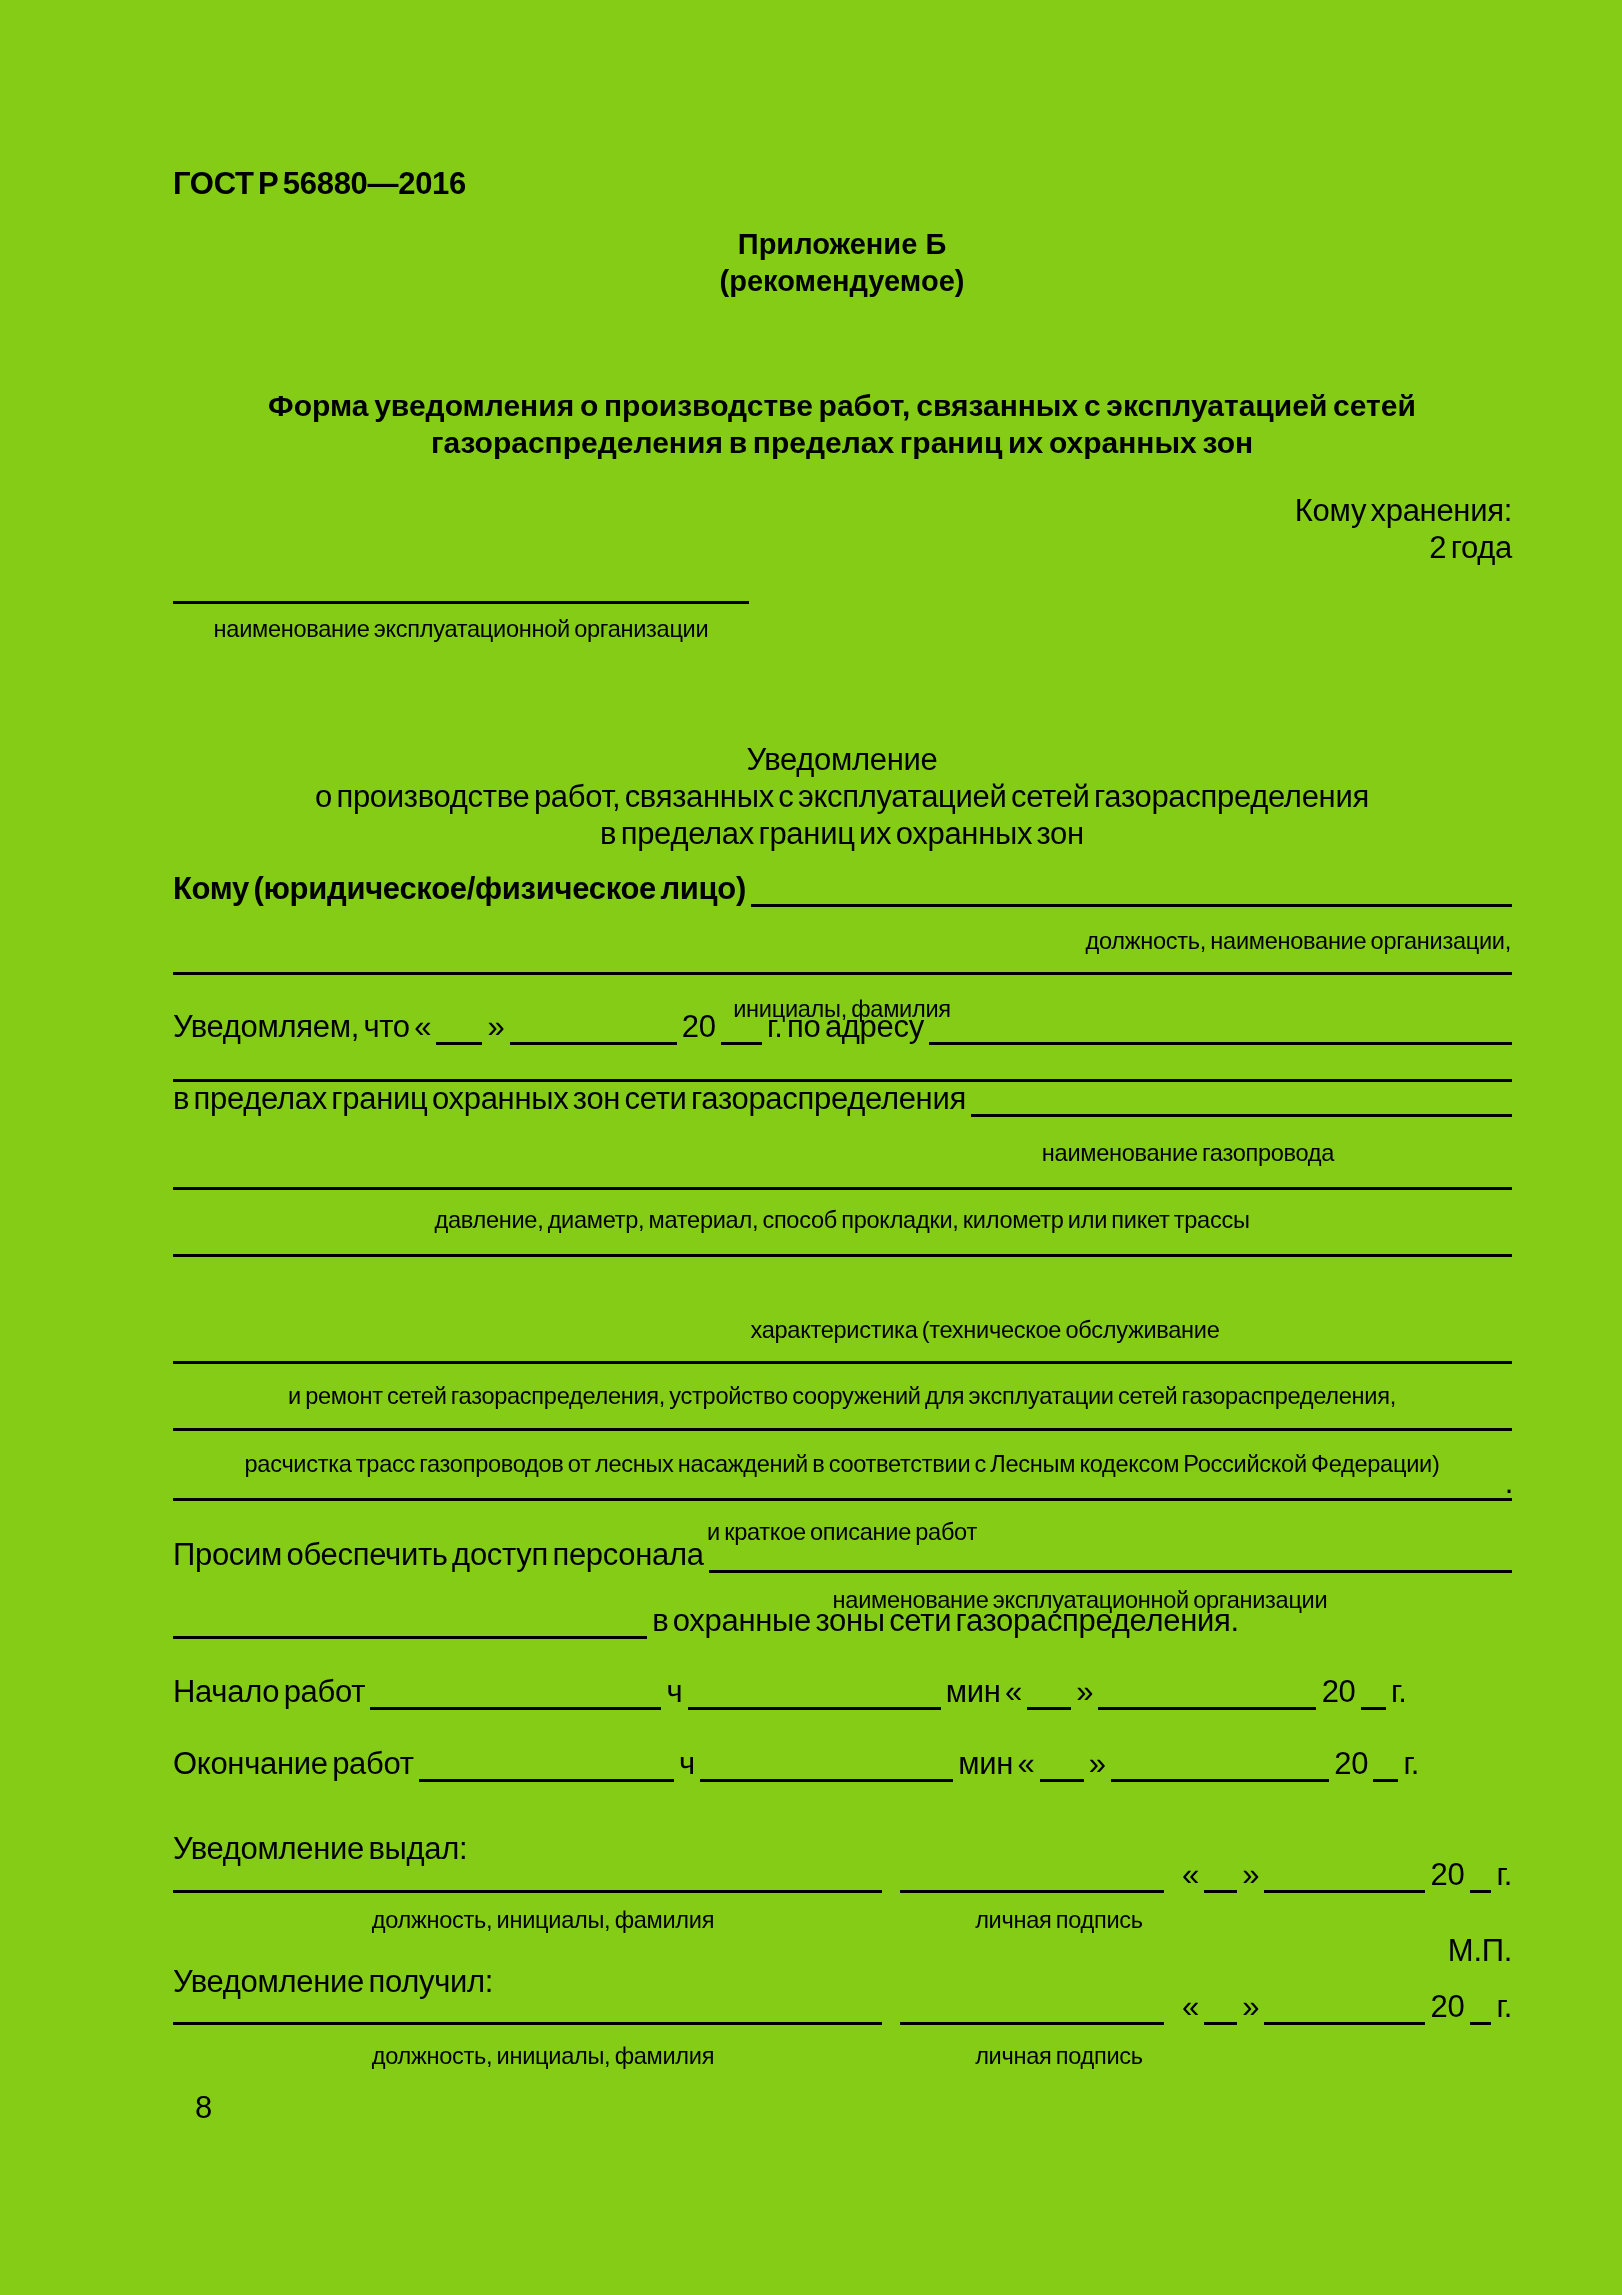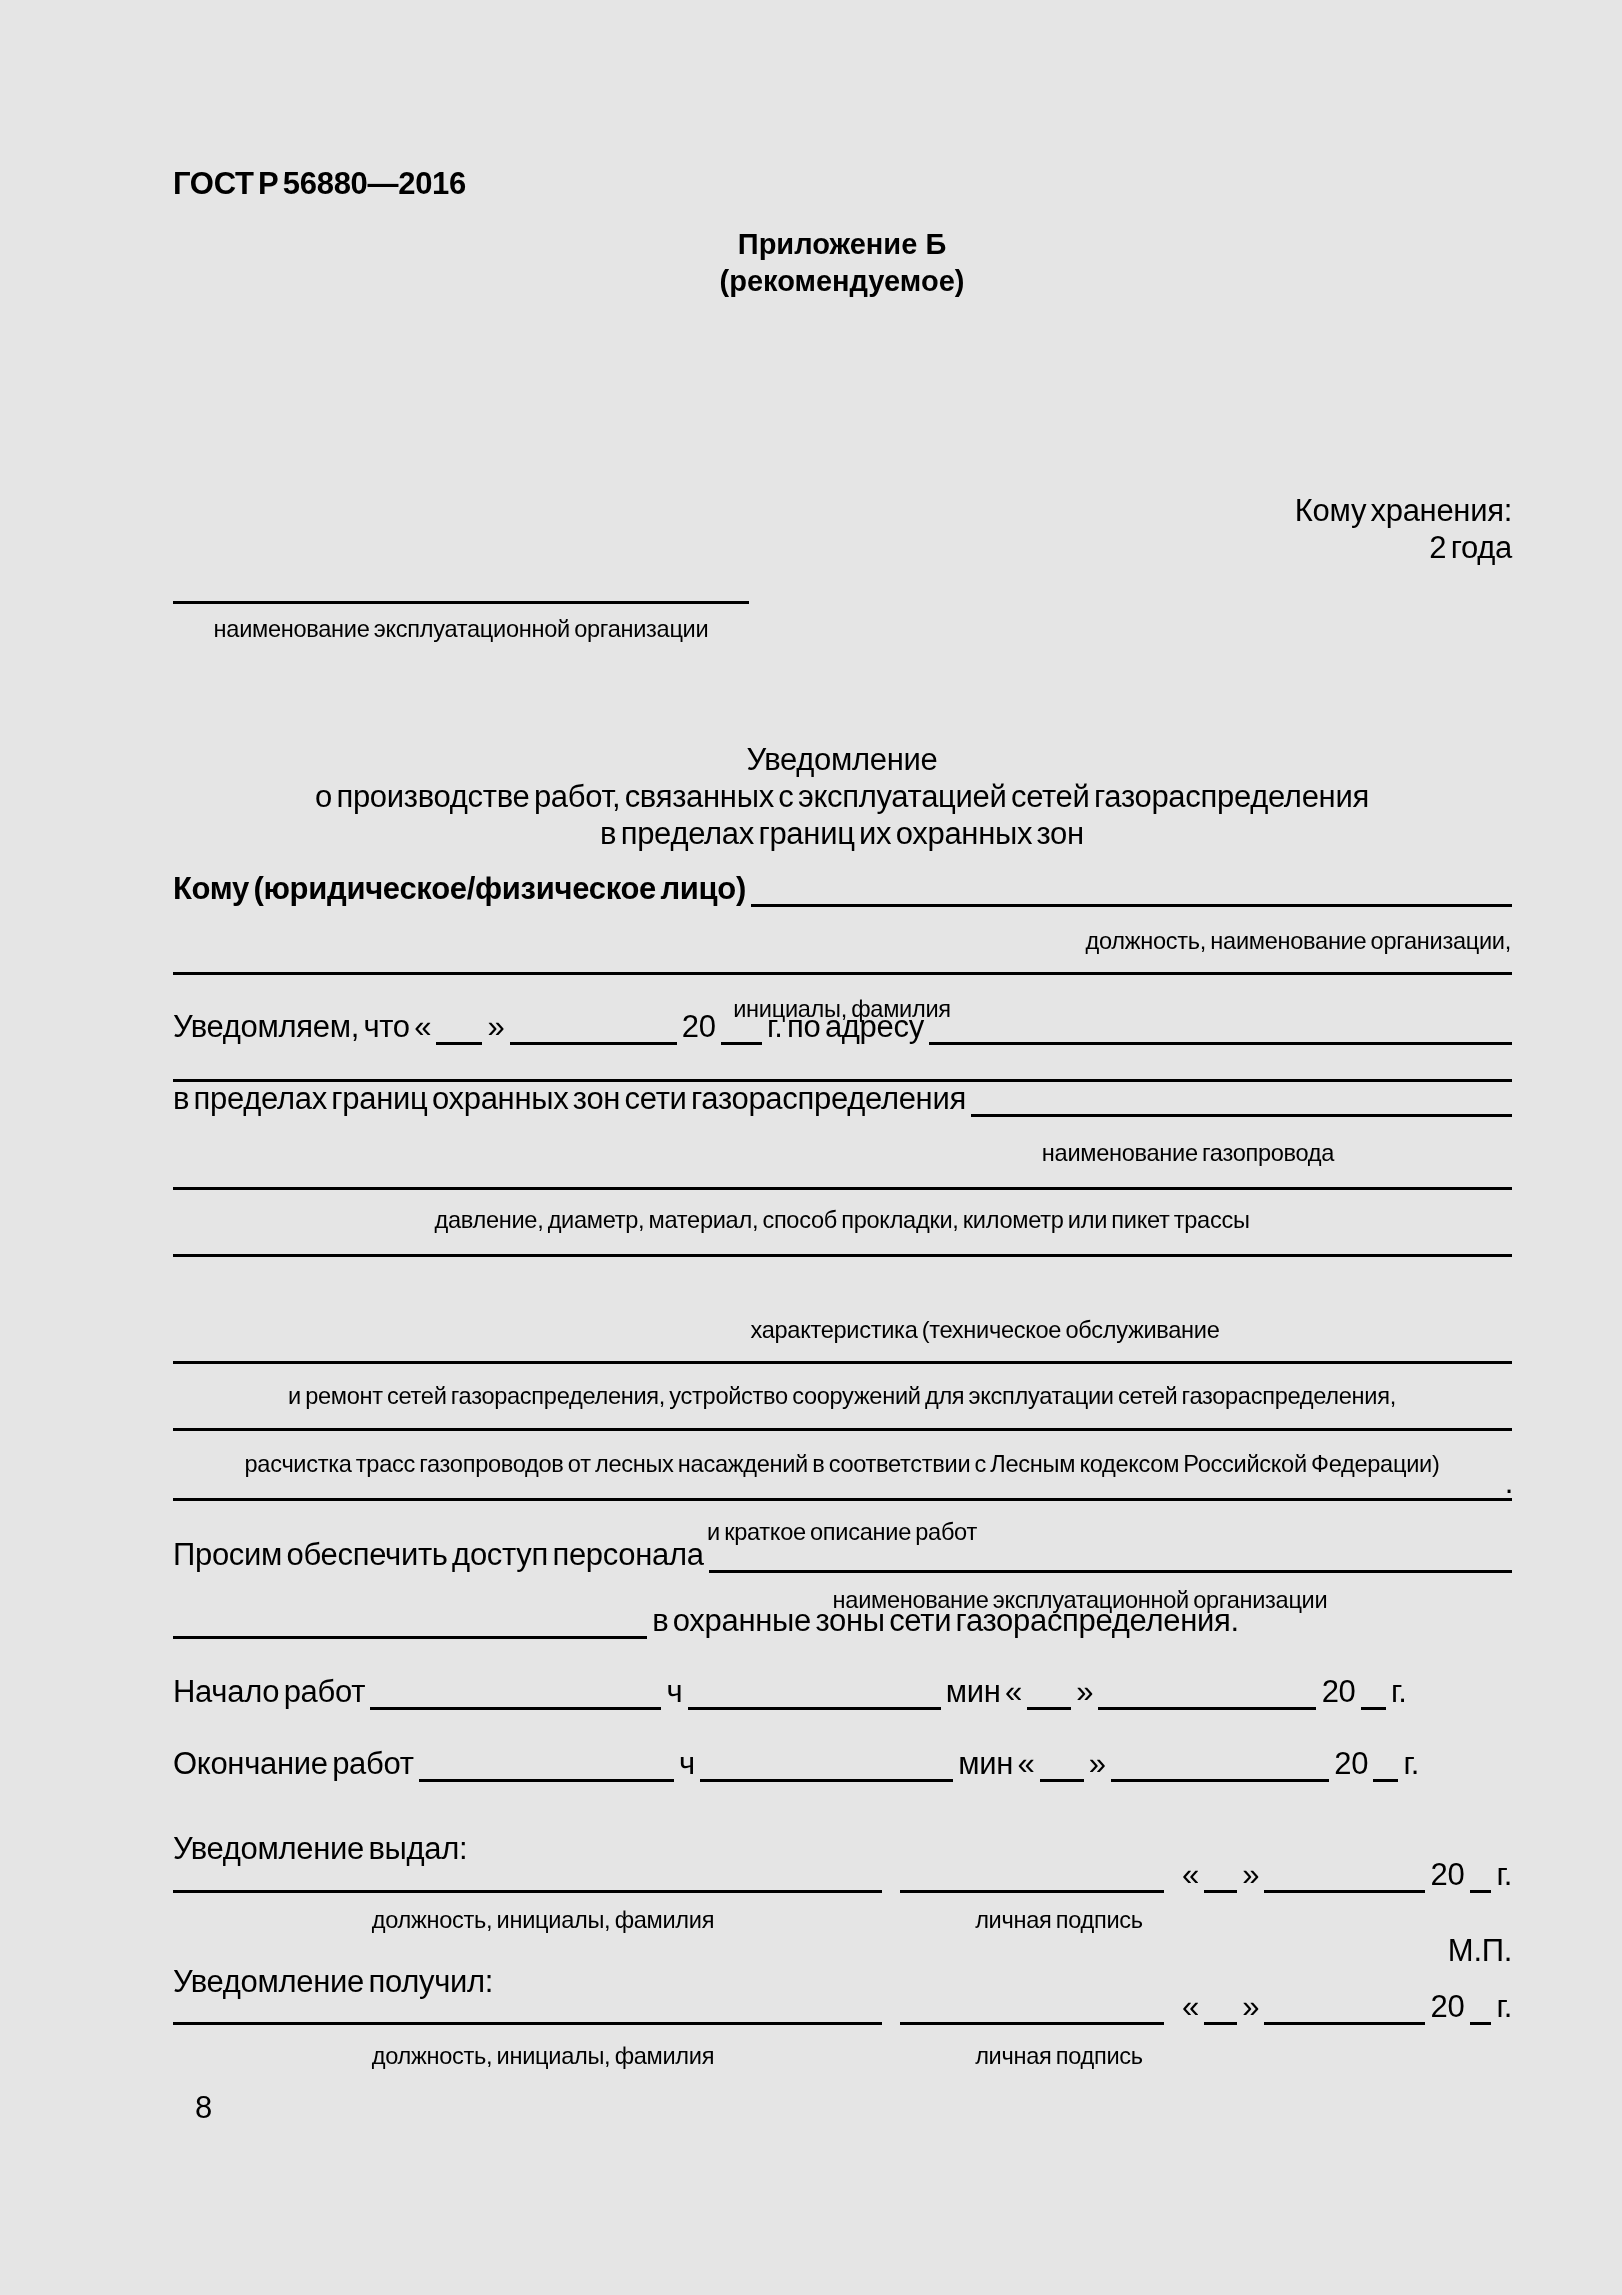--- a/index.html
+++ b/index.html
@@ -1,19 +1,19 @@
 <!DOCTYPE html>
 <html style="font-size:10.5px"><head>
 <meta charset="utf-8">
 <style>
   html,body{margin:0;padding:0;background:#ffffff;}
   .page{
     position:relative;
     width:1623px;height:2295px;
-    background:#e5e5e5;color:#000;
+    background:#84cc16;color:#000;
     font-family:"Liberation Sans", sans-serif;
     overflow:hidden;
   }
   .abs{position:absolute;}
   .row{position:absolute;display:flex;align-items:flex-end;column-gap:5.2px;}
   .b{font-size:31px;line-height:37px;word-spacing:-3.9px;letter-spacing:-0.3px;white-space:nowrap;}
   .s{font-size:23.6px;line-height:27.5px;letter-spacing:-0.3px;word-spacing:-2px;}
   .bold{font-weight:bold;}
   .ctr{text-align:center;}
   .rgt{text-align:right;}
@@ -27,20 +27,24 @@
 
 <div class="page">
 
   <div class="abs b bold" style="top:165px;left:173px;">ГОСТ Р 56880—2016</div>
 
   <div class="abs ctr" style="top:226px;left:173px;width:1338px;">
     <div class="bold" style="font-size:29px;line-height:37px;">Приложение Б</div>
     <div class="bold" style="font-size:29px;line-height:37px;">(рекомендуемое)</div>
   </div>
 
+  <div class="abs ctr" style="top:387px;left:173px;width:1338px;">
+    <div class="bold" style="font-size:30px;line-height:37px;word-spacing:-2.6px;">Форма уведомления о производстве работ, связанных с эксплуатацией сетей</div>
+    <div class="bold" style="font-size:30px;line-height:37px;word-spacing:-2.6px;">газораспределения в пределах границ их охранных зон</div>
+  </div>
 
   <div class="abs rgt" style="top:492px;right:111px;width:523px;">
     <div class="b">Кому хранения:</div>
     <div class="b">2 года</div>
   </div>
 
   <div class="abs" style="top:601px;left:173px;width:576px;border-bottom:3.9px solid #000;"></div>
   <div class="abs s ctr" style="top:616px;left:173px;width:576px;">наименование эксплуатационной организации</div>
 
   <div class="abs ctr" style="top:741px;left:173px;width:1338px;">

